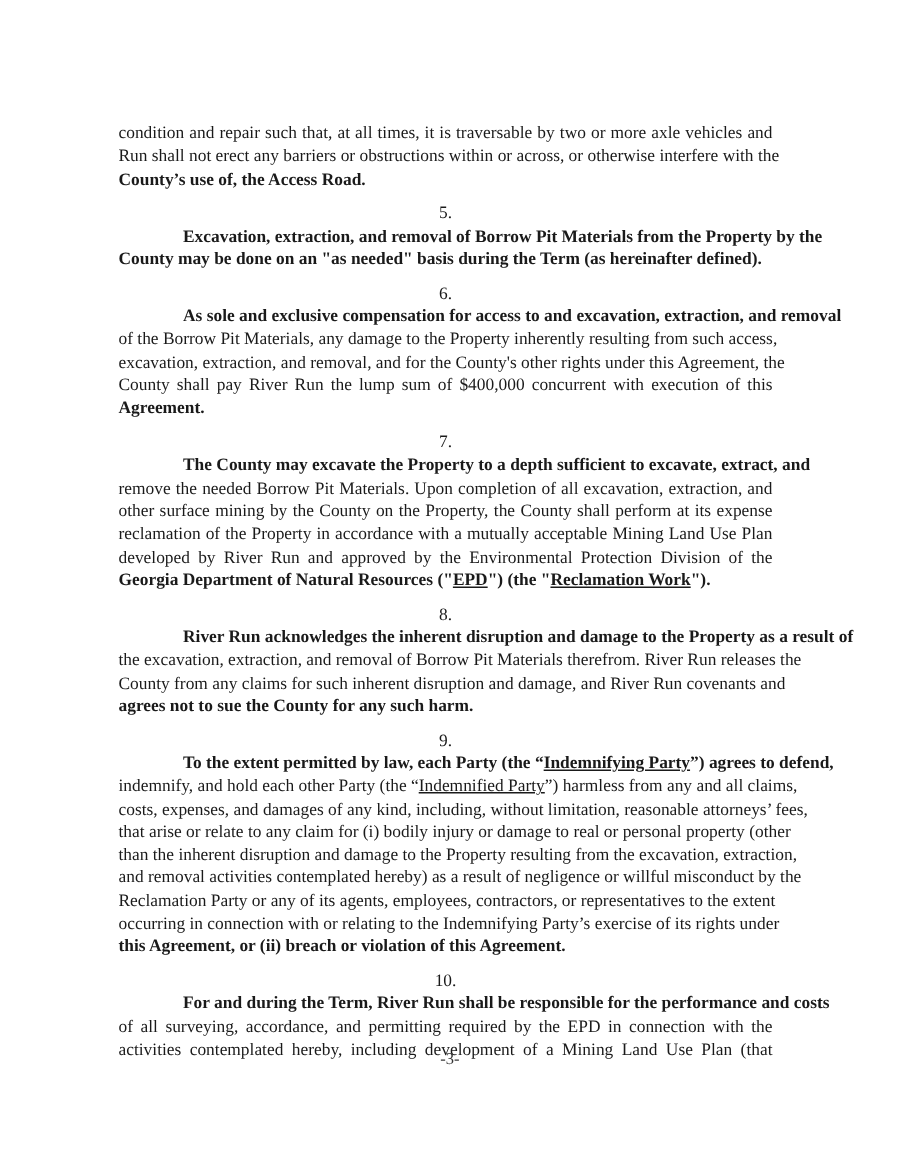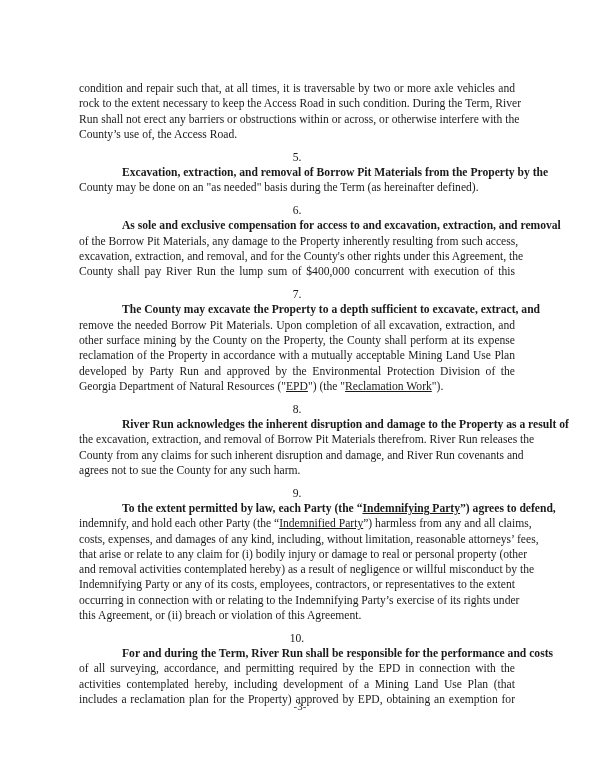--- a/index.html
+++ b/index.html
@@ -5,66 +5,66 @@
   html, body { margin: 0; padding: 0; }
   body {
     width: 600px; height: 777px; background: #ffffff; position: relative; overflow: hidden;
     font-family: "Liberation Serif", "DejaVu Serif", serif; color: #1a1a1a;
   }
   .page { position: absolute; left: 79px; top: 81px; width: 436px; }
   .line {
     font-size: 11.6px; line-height: 15.3px; height: 15.3px;
     white-space: nowrap; text-align: justify; text-align-last: justify;
   }
-  .line.last { text-align-last: left; }
+  .line.last { text-align-last: left; font-weight: bold; }
   .line.indent { padding-left: 43px; font-weight: bold; }
   .secnum { text-align: center; font-size: 11.6px; line-height: 15.3px; height: 15.3px; }
   .gap { height: 7.5px; }
   u { text-decoration: underline; text-underline-offset: 1px; }
   .pagenum { position: absolute; top: 700px; left: 0; width: 600px; text-align: center; font-size: 11px; color: #333; }
 </style>
 </head>
 <body>
 
 <div class="page">
 
   <div>
     <div class="line">condition and repair such that, at all times, it is traversable by two or more axle vehicles and</div>
-    <div class="line">rock to the extent necessary to keep the Access Road in such condition. During the Term, River</div>
     <div class="line">Run shall not erect any barriers or obstructions within or across, or otherwise interfere with the</div>
     <div class="line last">County’s use of, the Access Road.</div>
   </div>
 
   <div class="gap"></div>
 
   <div>
     <div class="secnum">5.</div>
     <div class="line indent">Excavation, extraction, and removal of Borrow Pit Materials from the Property by the</div>
     <div class="line last">County may be done on an "as needed" basis during the Term (as hereinafter defined).</div>
   </div>
 
   <div class="gap"></div>
 
   <div>
     <div class="secnum">6.</div>
     <div class="line indent">As sole and exclusive compensation for access to and excavation, extraction, and removal</div>
     <div class="line">of the Borrow Pit Materials, any damage to the Property inherently resulting from such access,</div>
     <div class="line">excavation, extraction, and removal, and for the County's other rights under this Agreement, the</div>
     <div class="line">County shall pay River Run the lump sum of $400,000 concurrent with execution of this</div>
+    <div class="line last">Agreement.</div>
   </div>
 
   <div class="gap"></div>
 
   <div>
     <div class="secnum">7.</div>
     <div class="line indent">The County may excavate the Property to a depth sufficient to excavate, extract, and</div>
     <div class="line">remove the needed Borrow Pit Materials. Upon completion of all excavation, extraction, and</div>
     <div class="line">other surface mining by the County on the Property, the County shall perform at its expense</div>
     <div class="line">reclamation of the Property in accordance with a mutually acceptable Mining Land Use Plan</div>
-    <div class="line">developed by Party Run and approved by the Environmental Protection Division of the</div>
+    <div class="line">developed by River Run and approved by the Environmental Protection Division of the</div>
     <div class="line last"><span>Georgia Department of Natural Resources ("</span><u>EPD</u><span>") (the "</span><u>Reclamation Work</u><span>").</span></div>
   </div>
 
   <div class="gap"></div>
 
   <div>
     <div class="secnum">8.</div>
     <div class="line indent">River Run acknowledges the inherent disruption and damage to the Property as a result of</div>
     <div class="line">the excavation, extraction, and removal of Borrow Pit Materials therefrom. River Run releases the</div>
     <div class="line">County from any claims for such inherent disruption and damage, and River Run covenants and</div>
@@ -72,30 +72,30 @@
   </div>
 
   <div class="gap"></div>
 
   <div>
     <div class="secnum">9.</div>
     <div class="line indent"><span>To the extent permitted by law, each Party (the “</span><u>Indemnifying Party</u><span>”) agrees to defend,</span></div>
     <div class="line"><span>indemnify, and hold each other Party (the “</span><u>Indemnified Party</u><span>”) harmless from any and all claims,</span></div>
     <div class="line">costs, expenses, and damages of any kind, including, without limitation, reasonable attorneys’ fees,</div>
     <div class="line">that arise or relate to any claim for (i) bodily injury or damage to real or personal property (other</div>
+    <div class="line">than the inherent disruption and damage to the Property resulting from the excavation, extraction,</div>
     <div class="line">and removal activities contemplated hereby) as a result of negligence or willful misconduct by the</div>
-    <div class="line">Indemnifying Party or any of its costs, employees, contractors, or representatives to the extent</div>
+    <div class="line">Reclamation Party or any of its agents, employees, contractors, or representatives to the extent</div>
     <div class="line">occurring in connection with or relating to the Indemnifying Party’s exercise of its rights under</div>
     <div class="line last">this Agreement, or (ii) breach or violation of this Agreement.</div>
   </div>
 
   <div class="gap"></div>
 
   <div>
     <div class="secnum">10.</div>
     <div class="line indent">For and during the Term, River Run shall be responsible for the performance and costs</div>
     <div class="line">of all surveying, accordance, and permitting required by the EPD in connection with the</div>
     <div class="line">activities contemplated hereby, including development of a Mining Land Use Plan (that</div>
-    <div class="line">includes a reclamation plan for the Property) approved by EPD, obtaining an exemption for</div>
   </div>
 </div>
 
 <div class="pagenum">-3-</div>
 
 </body></html>

